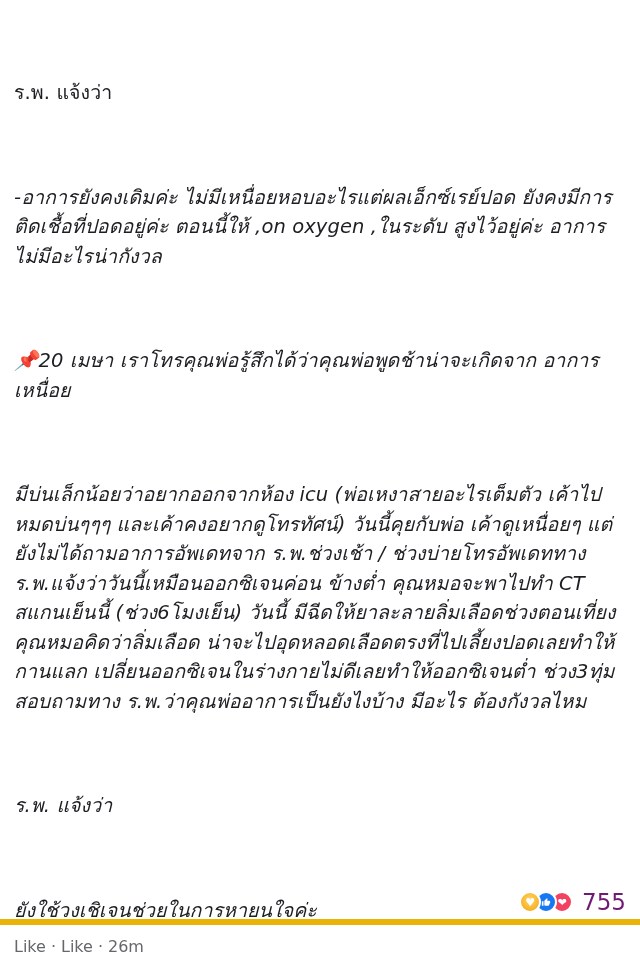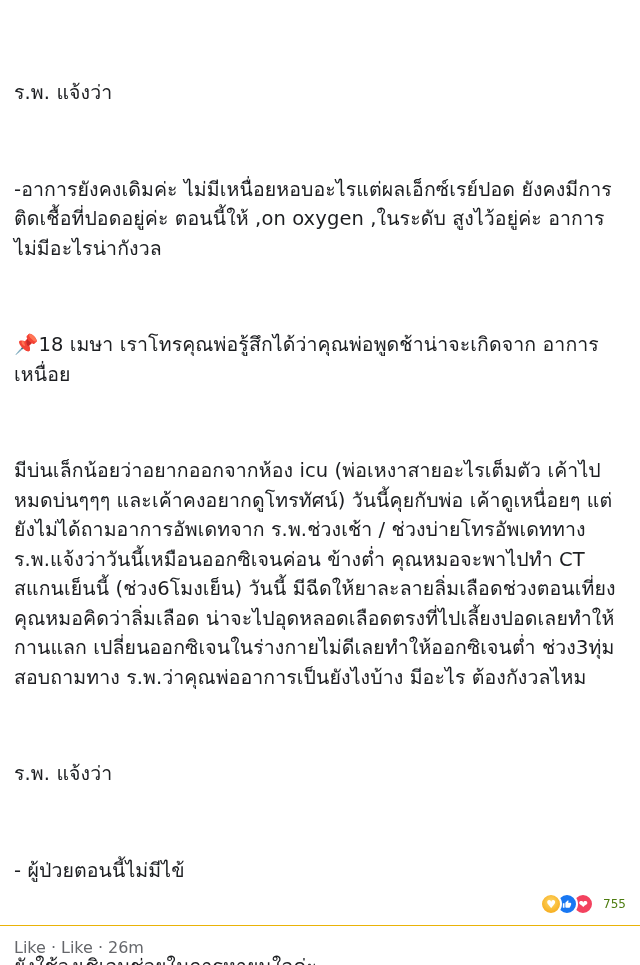--- a/index.html
+++ b/index.html
@@ -29,29 +29,30 @@
     color: #1c1e21;
     letter-spacing: 0.1px;
     white-space: pre-wrap;
     word-wrap: break-word;
   }
   .para {
     margin: 0;
     padding: 0;
   }
   .para + .para {
-    margin-top: 8px;
+    margin-top: 16px;
+    font-style: italic;
   }
   .footer {
     position: absolute;
     left: 0;
     right: 0;
     bottom: 0;
-    height: 40px;
-    border-top: 1px solid #eab308;
+    height: 46px;
+    border-top: 6px solid #eab308;
     box-sizing: border-box;
   }
   .footer-inner {
     padding: 12px 14px 0 14px;
     display: flex;
     align-items: center;
     font-size: 16px;
     color: #65676b;
   }
   .footer-link {
@@ -97,22 +98,22 @@
     position: relative;
     z-index: 2;
   }
   .react-love {
     background: #f3425f;
     margin-left: -6px;
     position: relative;
     z-index: 1;
   }
   .react-count {
-    font-size: 12px;
-    color: #4d7c0f;
+    font-size: 23px;
+    color: #701a75;
     margin-left: 5px;
   }
   .react-glyph {
     font-size: 11px;
     line-height: 1;
   }
   .like-thumb {
     width: 10px;
     height: 10px;
   }
@@ -122,24 +123,23 @@
   }
 </style>
 </head>
 <body>
 
 <div class="post-wrap">
 
   <div class="comment-body">
     <p class="para">ร.พ. แจ้งว่า</p>
     <p class="para">-อาการยังคงเดิมค่ะ ไม่มีเหนื่อยหอบอะไรแต่ผลเอ็กซ์เรย์ปอด ยังคงมีการติดเชื้อที่ปอดอยู่ค่ะ ตอนนี้ให้ ,on oxygen ,ในระดับ สูงไว้อยู่ค่ะ อาการไม่มีอะไรน่ากังวล</p>
-    <p class="para">📌18 เมษา เราโทรคุณพ่อรู้สึกได้ว่าคุณพ่อพูดช้าน่าจะเกิดจาก อาการเหนื่อย</p>
+    <p class="para">📌20 เมษา เราโทรคุณพ่อรู้สึกได้ว่าคุณพ่อพูดช้าน่าจะเกิดจาก อาการเหนื่อย</p>
     <p class="para">มีบ่นเล็กน้อยว่าอยากออกจากห้อง icu (พ่อเหงาสายอะไรเต็มตัว เค้าไปหมดบ่นๆๆๆ และเค้าคงอยากดูโทรทัศน์) วันนี้คุยกับพ่อ เค้าดูเหนื่อยๆ แต่ยังไม่ได้ถามอาการอัพเดทจาก ร.พ.ช่วงเช้า / ช่วงบ่ายโทรอัพเดททาง ร.พ.แจ้งว่าวันนี้เหมือนออกซิเจนค่อน ข้างต่ำ คุณหมอจะพาไปทำ CT สแกนเย็นนี้ (ช่วง6โมงเย็น) วันนี้ มีฉีดให้ยาละลายลิ่มเลือดช่วงตอนเที่ยง คุณหมอคิดว่าลิ่มเลือด น่าจะไปอุดหลอดเลือดตรงที่ไปเลี้ยงปอดเลยทำให้กานแลก เปลี่ยนออกซิเจนในร่างกายไม่ดีเลยทำให้ออกซิเจนต่ำ ช่วง3ทุ่มสอบถามทาง ร.พ.ว่าคุณพ่ออาการเป็นยังไงบ้าง มีอะไร ต้องกังวลไหม</p>
     <p class="para">ร.พ. แจ้งว่า</p>
-    <p class="para">- ผู้ป่วยตอนนี้ไม่มีไข้</p>
     <p class="para">ยังใช้วงเชิเจนช่วยในการหายนใจค่ะ</p>
     
     
     
     
     
     
     
     
     

